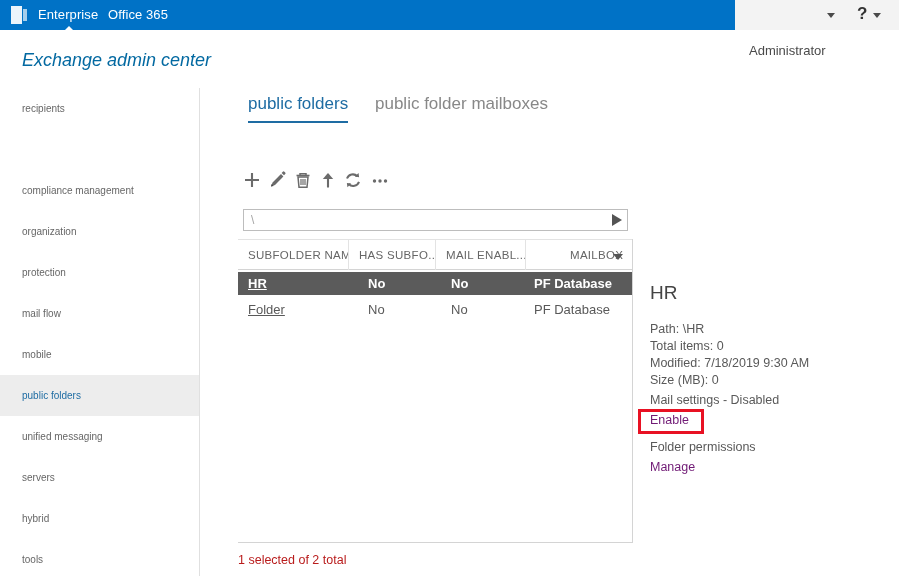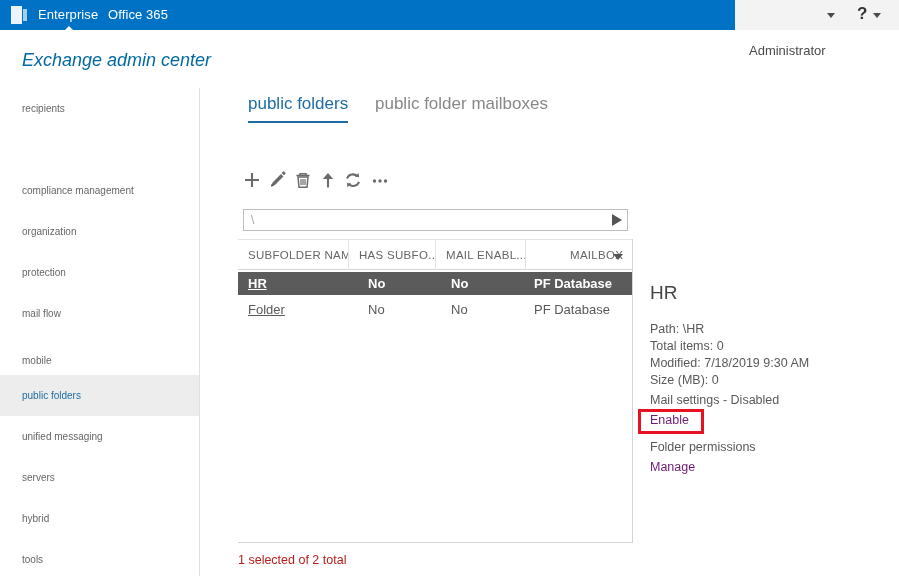--- a/index.html
+++ b/index.html
@@ -344,21 +344,21 @@
 </div>
 
 <div id="page-title">Exchange admin center</div>
 
 <div id="sidebar">
   <div class="nav-item" style="top:0px;">recipients</div>
   <div class="nav-item" style="top:82px;">compliance management</div>
   <div class="nav-item" style="top:123px;">organization</div>
   <div class="nav-item" style="top:164px;">protection</div>
   <div class="nav-item" style="top:205px;">mail flow</div>
-  <div class="nav-item" style="top:252px;">mobile</div>
+  <div class="nav-item" style="top:246px;">mobile</div>
   <div class="nav-item selected" style="top:287px;">public folders</div>
   <div class="nav-item" style="top:328px;">unified messaging</div>
   <div class="nav-item" style="top:410px;">hybrid</div>
   <div class="nav-item" style="top:369px;">servers</div>
   <div class="nav-item" style="top:451px;">tools</div>
 </div>
 
 <div id="tabs">
   <div class="tab active" id="tab-public-folders">public folders</div>
   <div class="tab inactive" id="tab-public-folder-mailboxes">public folder mailboxes</div>

